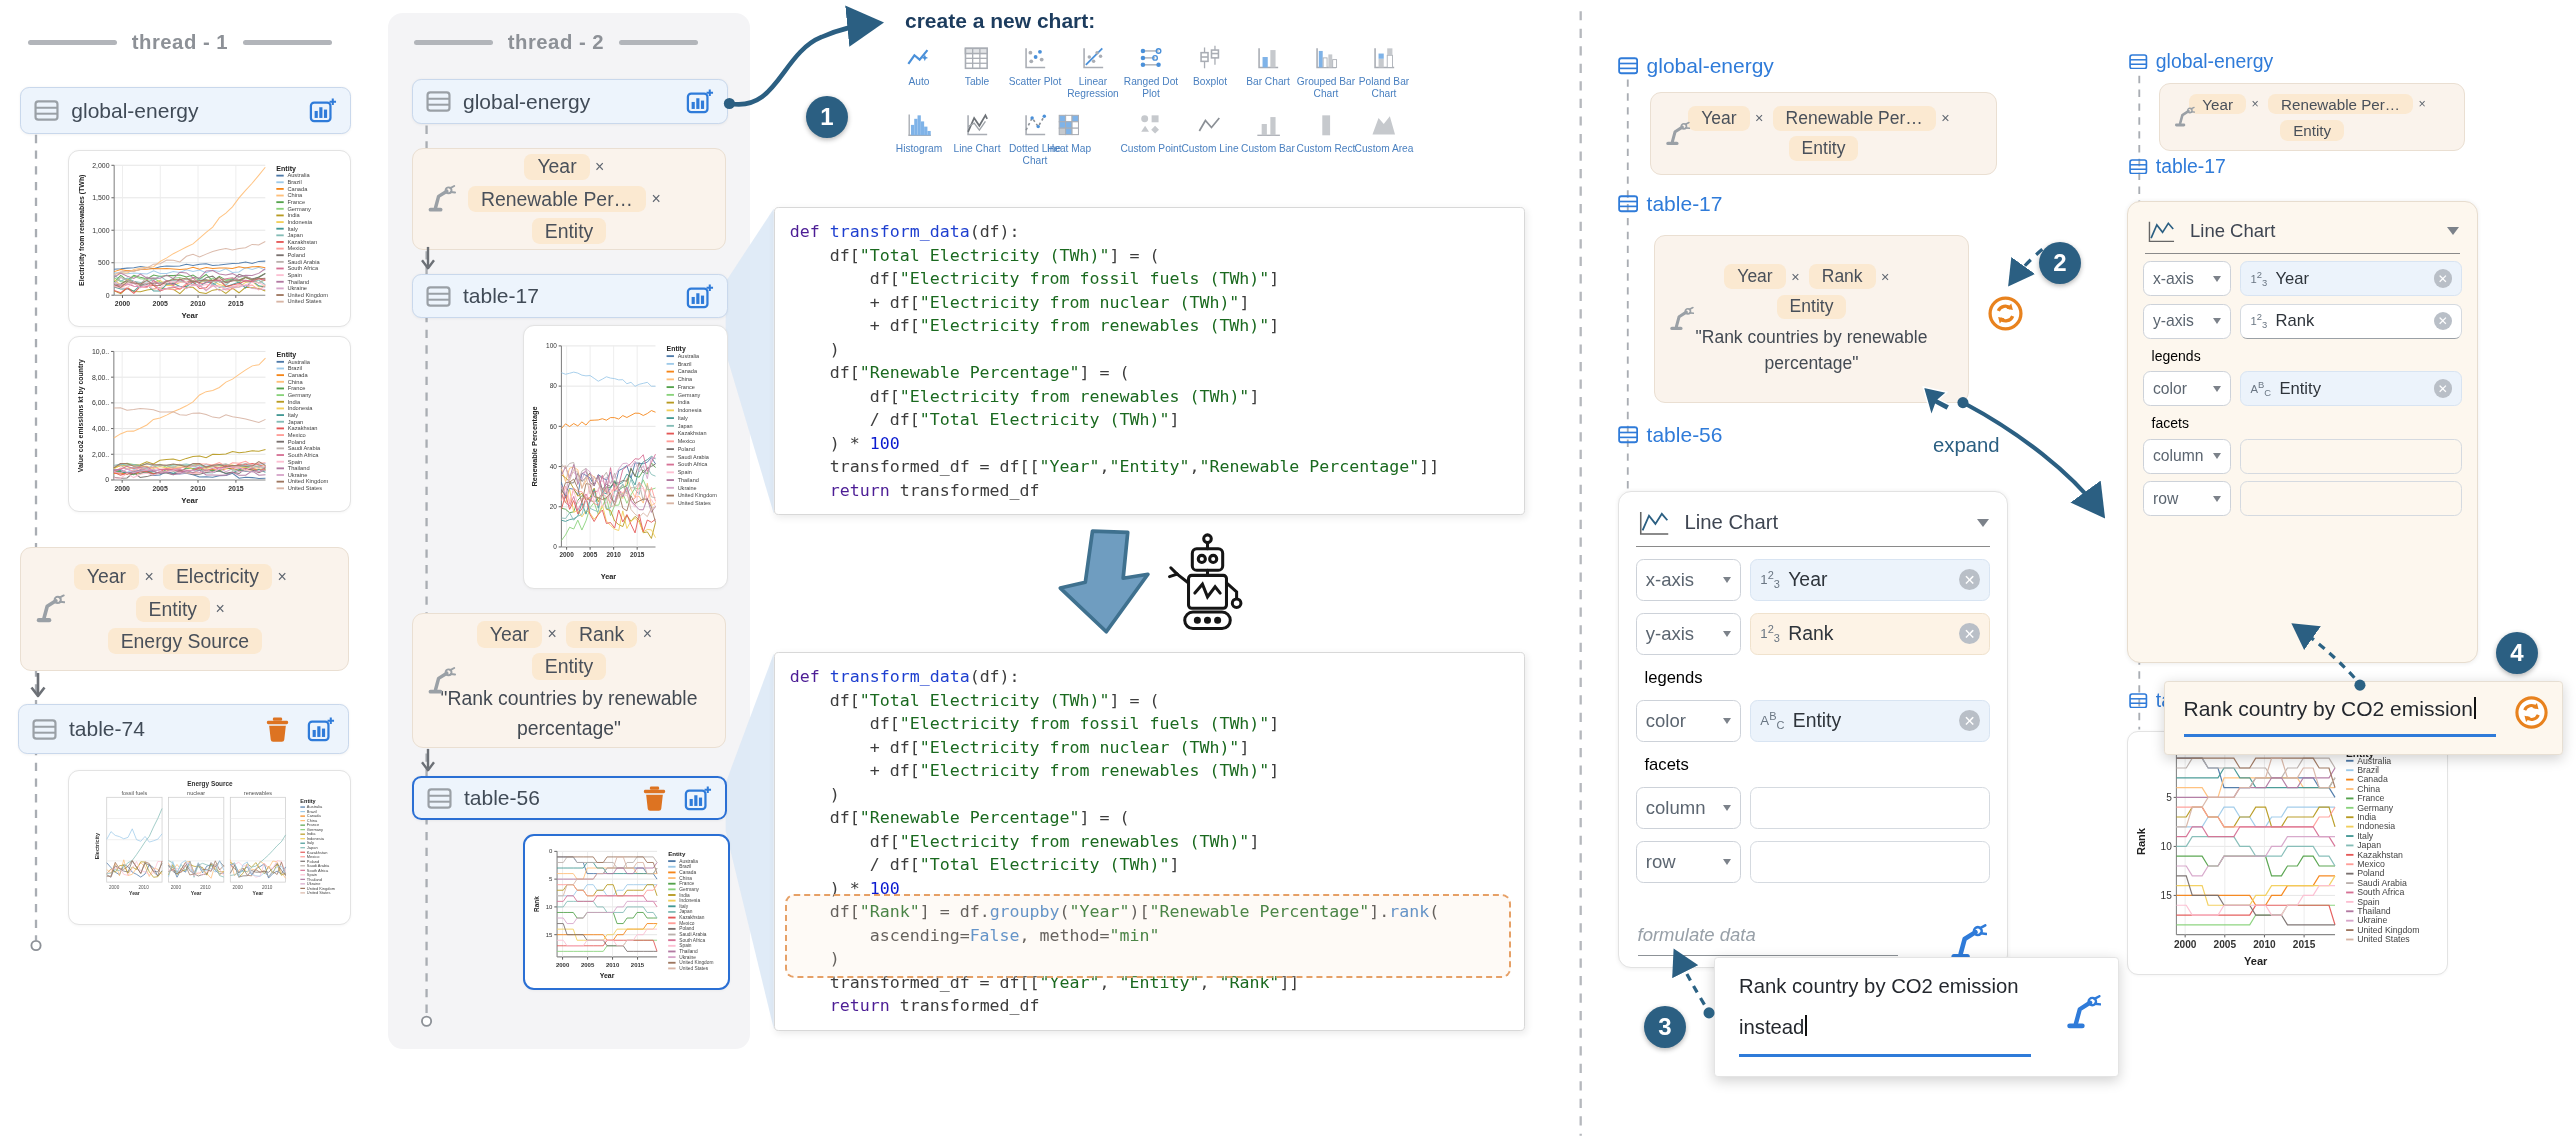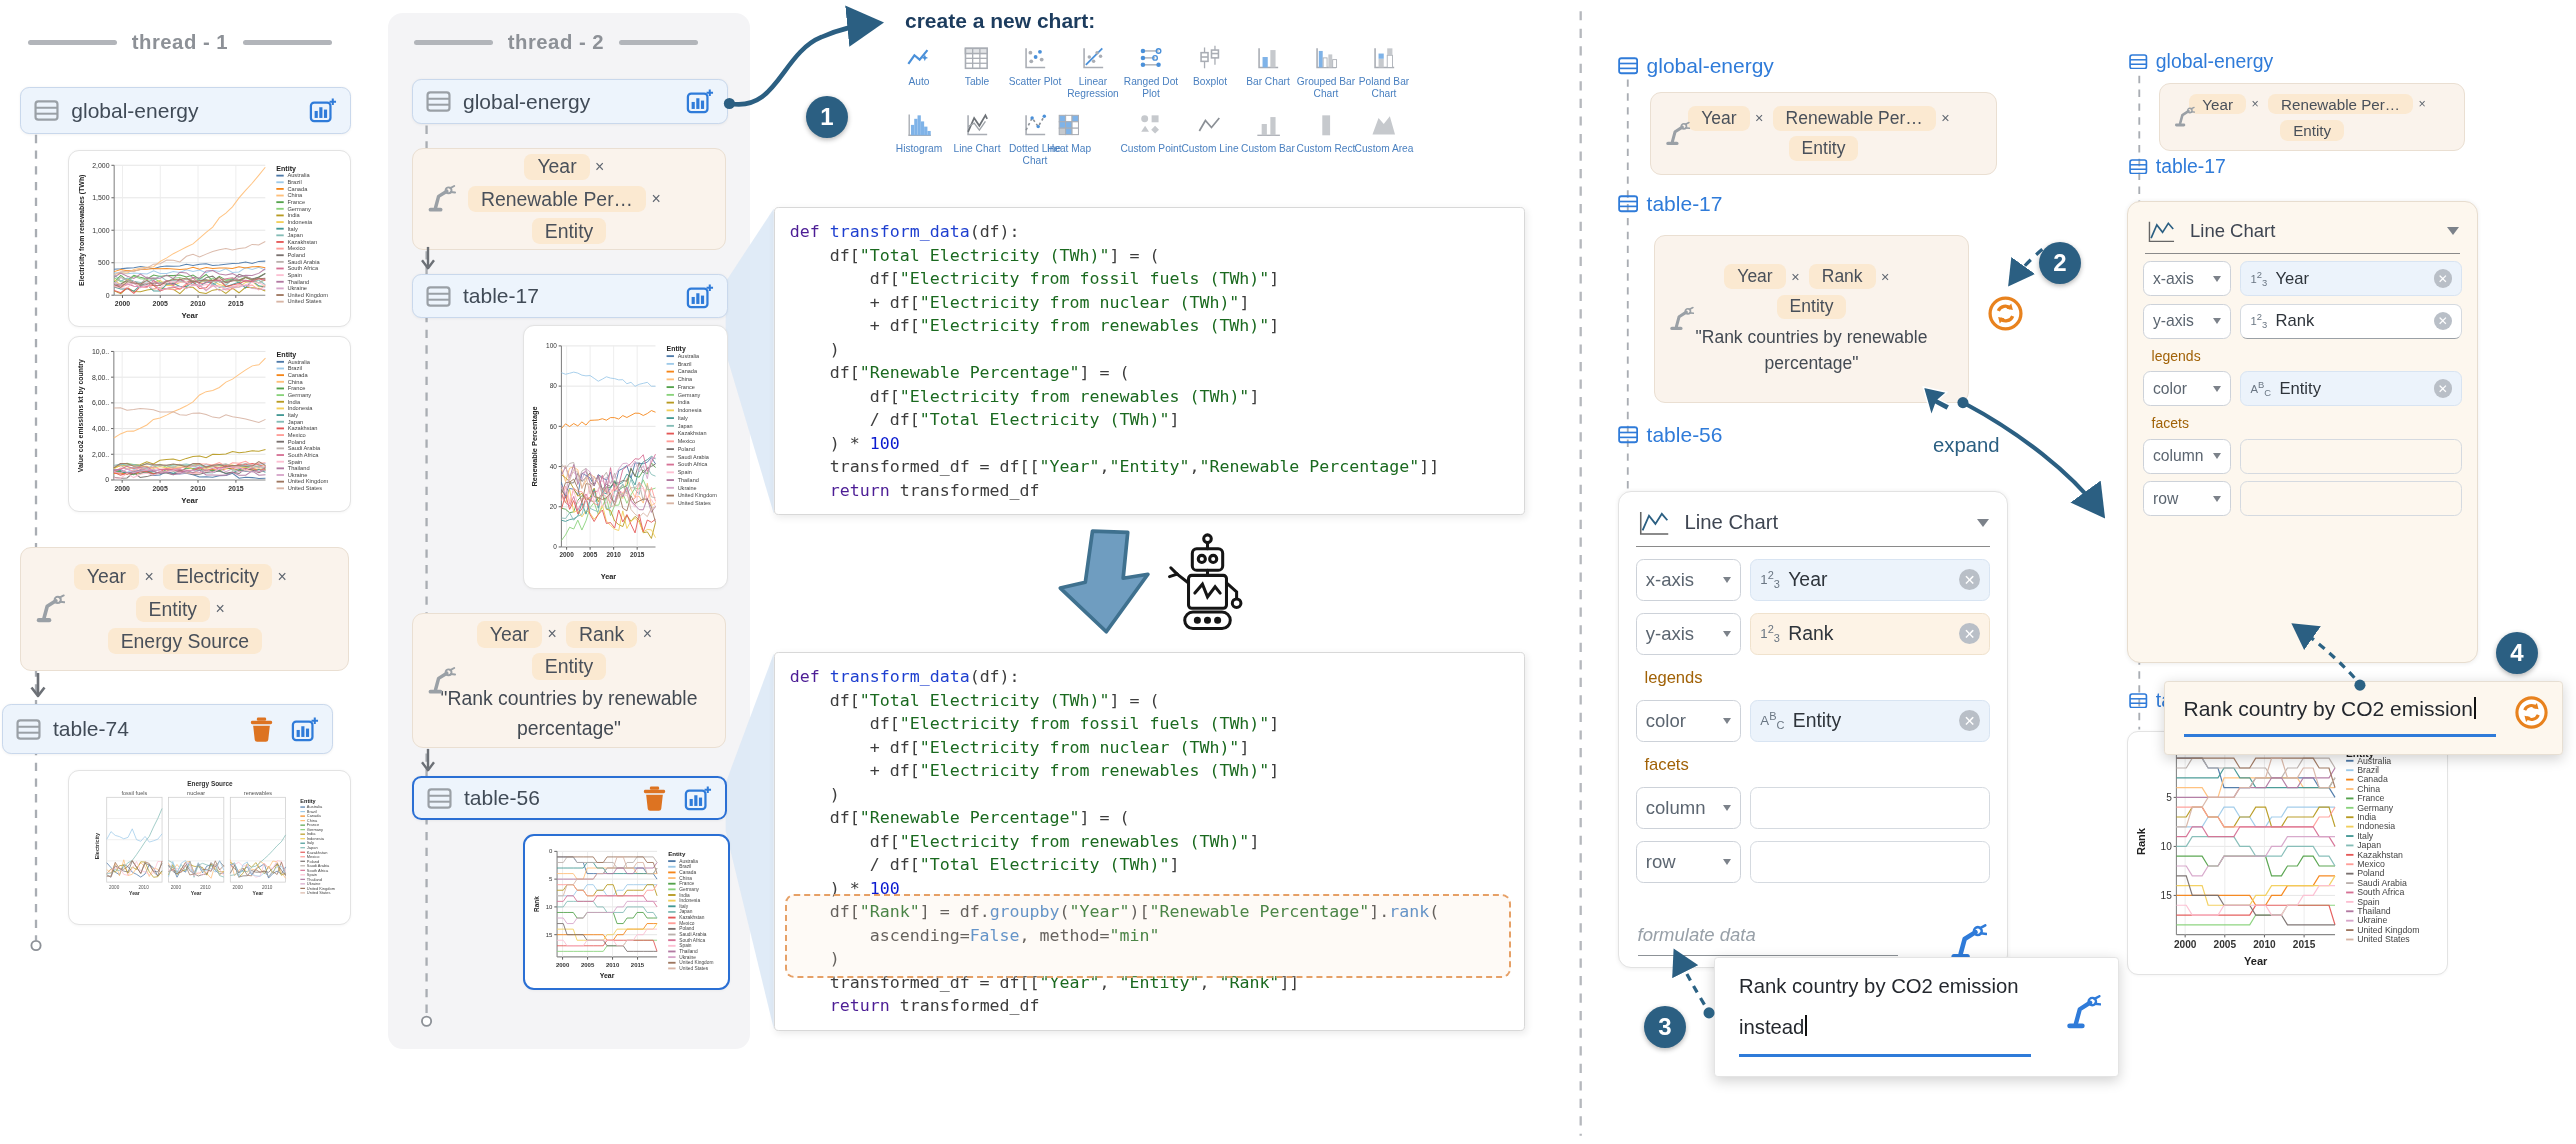--- a/index.html
+++ b/index.html
@@ -51,21 +51,21 @@
   .cc-row{display:flex;gap:9.2px;}
   .cc.mid .cc-row{height:42px;margin:12px 16.6px 0;}
   .cc.far .cc-row{height:35px;margin:7.4px 14.8px 0;}
   .cc-slot{border:0.9px solid #cdd2d9;border-radius:7.4px;background:#fff;display:flex;align-items:center;padding:0 9.2px;color:#5b6570;gap:5.5px;}
   .cc.mid .cc-slot{width:85px;font-size:18.5px;} .cc.far .cc-slot{width:68px;font-size:15.7px;}
   .cc-field{flex:1;border:0.9px solid #d5dae0;border-radius:7.4px;display:flex;align-items:center;gap:8.3px;padding:0 9.2px;color:#2e343b;}
   .cc.mid .cc-field{font-size:19.4px;} .cc.far .cc-field{font-size:16.6px;}
   .tint-blue{background:#ecf3fb;border-color:#d8e4f2;}
   .tint-peach{background:#fdf3e6;border-color:#f0e2cd;}
   .tint-none{background:#fff;border-bottom:1.8px solid #9aa0a6;}
-  .cc-sec{color:#a16207;padding-left:7px;}
+  .cc-sec{color:#000000;padding-left:7px;}
   .cc.mid .cc-sec{margin:13px 0 0 18.5px;font-size:16.6px;}
   .cc.far .cc-sec{margin:9.2px 0 0 16.6px;font-size:14px;}
   .ficon{color:#6a7683;font-size:.68em;line-height:1;text-align:right;}
   .xrem{margin-left:auto;width:21px;height:21px;border-radius:50%;background:#b9bfc7;color:#fff;display:flex;align-items:center;justify-content:center;font-size:14px;cursor:pointer;flex:none;}
   .cc.far .xrem{width:18.5px;height:18.5px;font-size:12px;}
   .cc-foot{position:absolute;left:18.5px;right:16.6px;}
   .ph{color:#98a0a8;} .uline{height:0;border-top:1.8px solid #8d9297;margin-top:9.2px;}
   .q1{color:#3f4652;font-size:17.5px;line-height:33px;}
   
   .pop{position:absolute;background:#fff;border:0.9px solid #e4e4e4;border-radius:3.7px;box-shadow:0 3.7px 13px rgba(0,0,0,.18);z-index:30;}
@@ -342,21 +342,21 @@
       </div>
     </div>
 
   <span class="abs" style="left:26px;top:672px;width:24px;height:26px;z-index:3;">
       <svg viewBox="0 0 16 26" width="100%" height="100%">
         <line x1="8" y1="1" x2="8" y2="22" stroke="#6c7076" stroke-width="2.6"></line>
         <polyline points="1.5,15.5 8,24 14.5,15.5" fill="none" stroke="#6c7076" stroke-width="2.6" stroke-linejoin="round"></polyline>
       </svg>
     </span>
 
-  <div class="tcard" style="left:2px;top:704px;width:303px;height:48px;">
+  <div class="tcard" style="left:18px;top:704px;width:303px;height:48px;">
     <span style="width:25px;height:21px;">
         <svg viewBox="0 0 27 23" width="100%" height="100%">
           <rect x="1.5" y="1.5" width="24" height="20" rx="3" fill="none" stroke="#9aa0a6" stroke-width="2.4"></rect>
           <line x1="1.5" y1="8.5" x2="25.5" y2="8.5" stroke="#9aa0a6" stroke-width="2.2"></line>
           <line x1="1.5" y1="15" x2="25.5" y2="15" stroke="#9aa0a6" stroke-width="2.2"></line>
         </svg>
       </span>
     <span class="nm">table-74</span>
     <span class="acts">
       <span style="width:25px;height:27px;">

